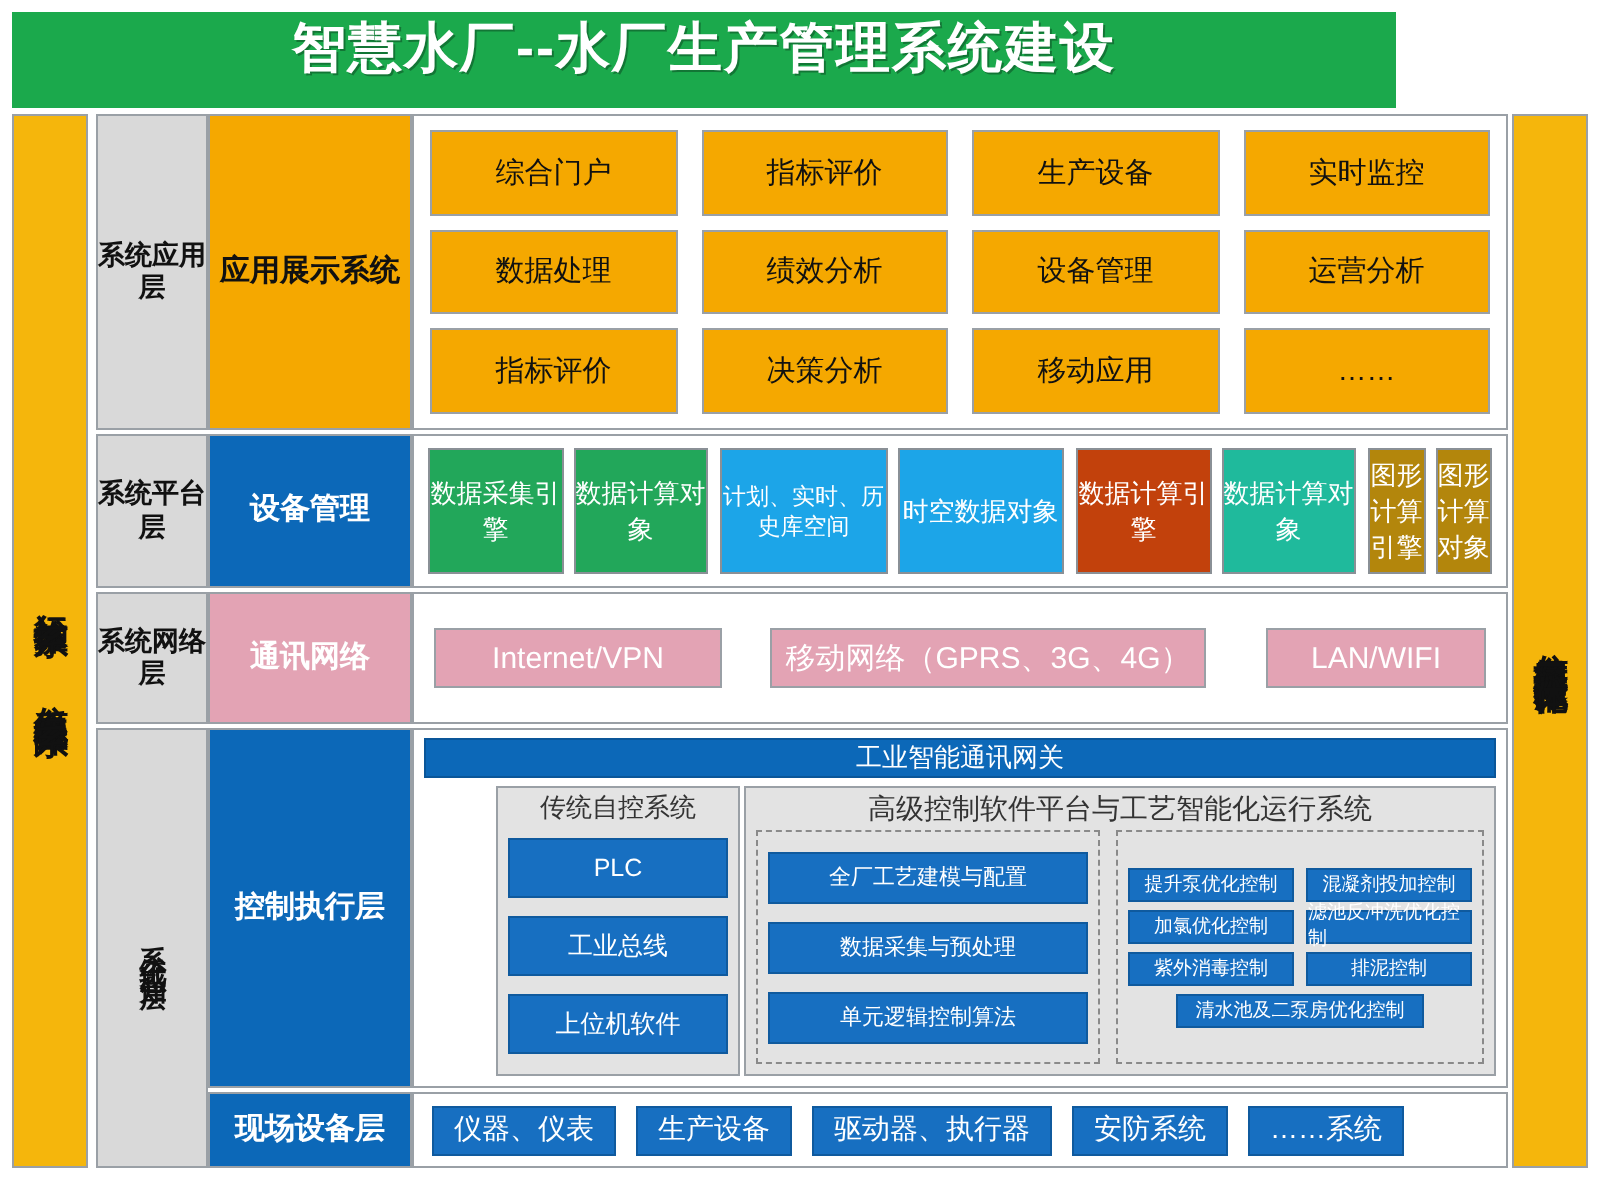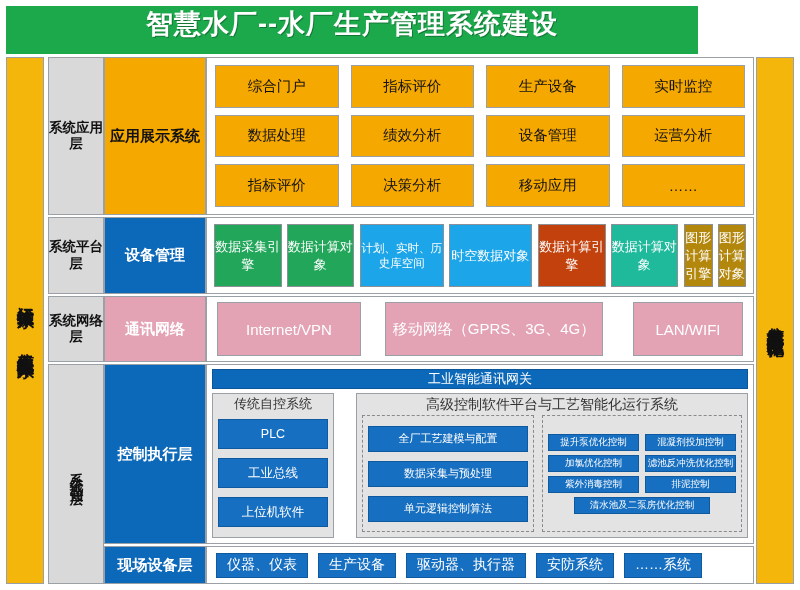--- a/index.html
+++ b/index.html
@@ -203,21 +203,21 @@
     padding: 4px 6px;
     box-sizing: border-box;
     gap: 24px;
   }
   .net-cell {
     background: #E3A3B4;
     border: 1px solid #9aa0a6;
     display: flex;
     align-items: center;
     justify-content: center;
-    height: 54px;
+    height: 30px;
     font-size: 15px;
     color: #ffffff;
     box-sizing: border-box;
   }
   .net-cell.n1 { flex: 0 0 144px; }
   .net-cell.n2 { flex: 0 0 218px; }
   .net-cell.n3 { flex: 0 0 110px; margin-left: auto; }
 
   
   .ctrl-content {
@@ -237,22 +237,23 @@
     display: flex;
     align-items: center;
     justify-content: center;
     color: #ffffff;
     font-size: 13px;
     box-sizing: border-box;
   }
   .ctrl-panels {
     flex: 1 1 auto;
     display: flex;
-    gap: 22px;
+    gap: 2px;
     min-height: 0;
+    margin-left: 36px;
   }
   .panel {
     background: #E3E3E3;
     border: 1px solid #9aa0a6;
     box-sizing: border-box;
     padding: 3px 5px 5px 5px;
     display: flex;
     flex-direction: column;
   }
   .panel-legacy { flex: 0 0 122px; }

